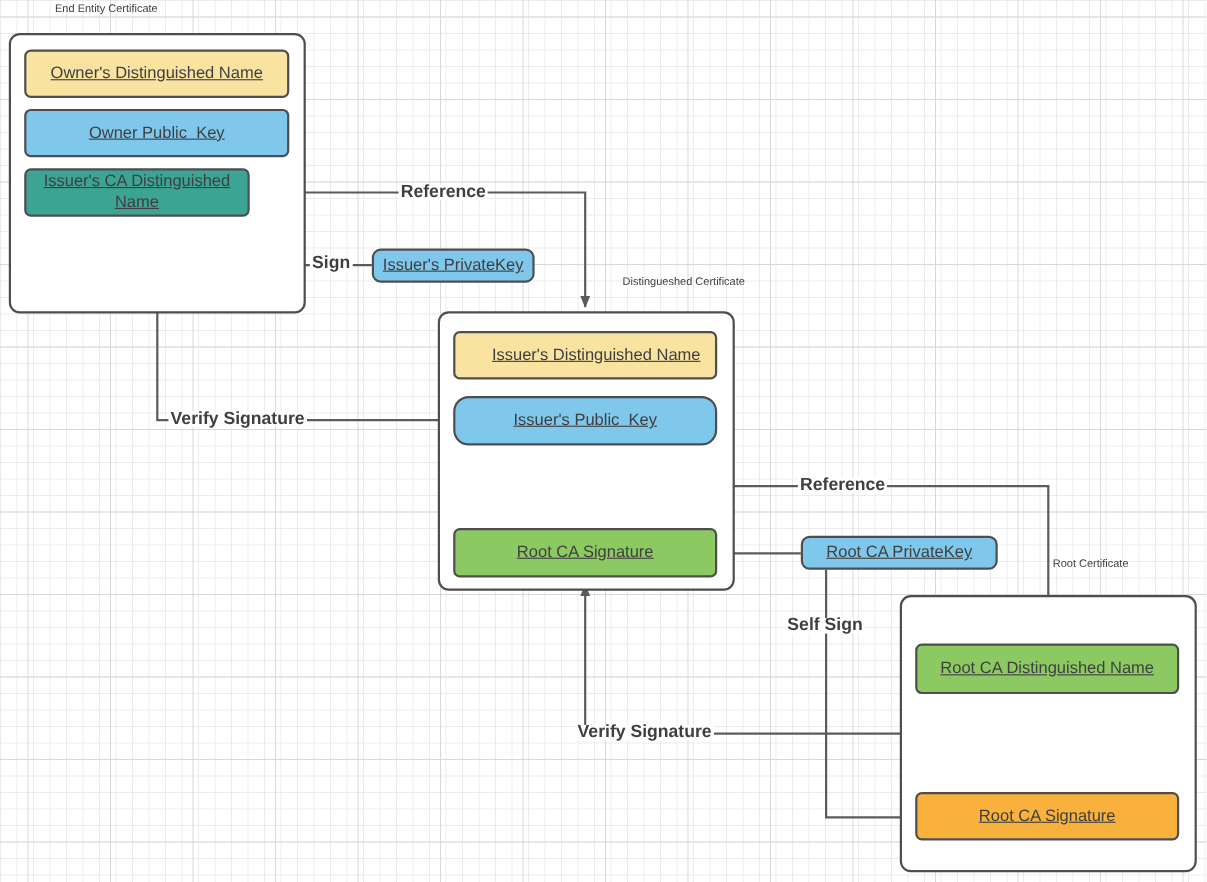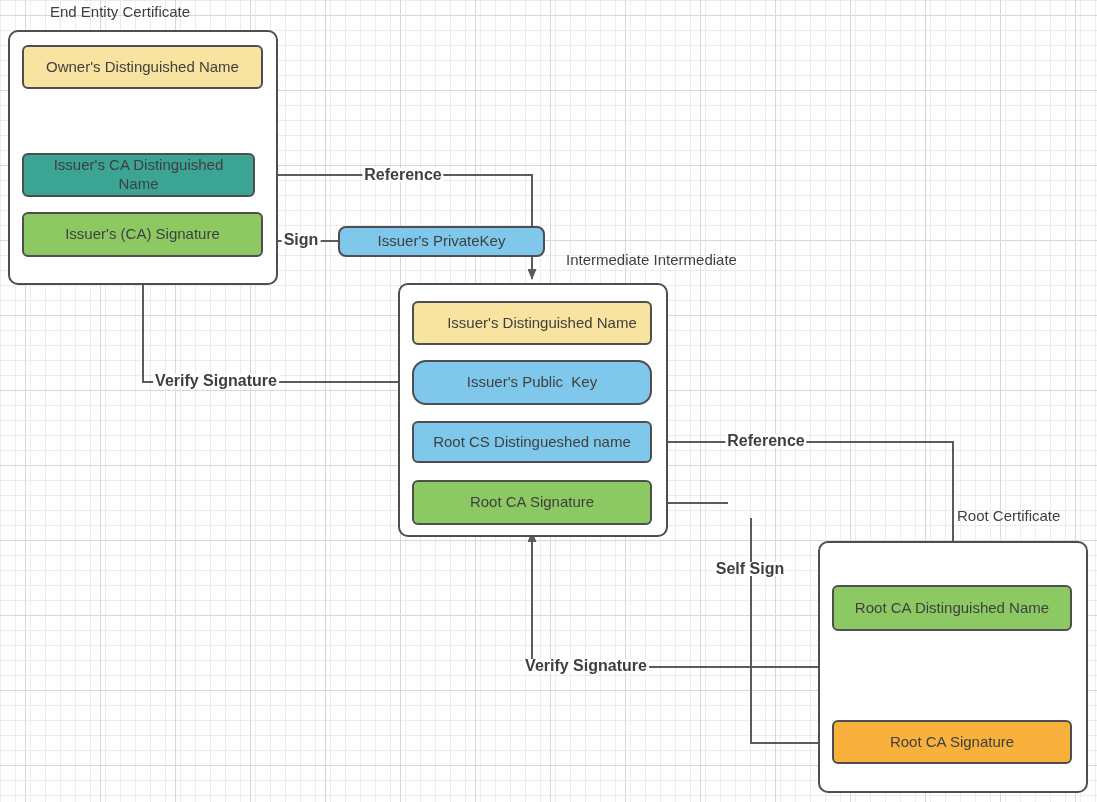--- a/index.html
+++ b/index.html
@@ -21,30 +21,30 @@
   .group {
     position:absolute; background:#fff;
     border:2px solid var(--c-border,#4E4E50); border-radius:10px;
     box-sizing:border-box;
   }
   .node {
     position:absolute; box-sizing:border-box;
     border:2px solid var(--c-border,#4E4E50); border-radius:6px;
     display:flex; align-items:center; justify-content:center;
     text-align:center; font-size:15px; color:var(--c-text,#3F3F3F);
-    white-space:pre-wrap; line-height:1.25;
+    white-space:pre-wrap; line-height:1.25;text-decoration:underline;
   }
   .keynode { border-radius:8px; }
   .fill-yellow { background:var(--c-yellow,#F8E3A1); }
   .fill-blue   { background:var(--c-blue,#7FC8EC); }
   .fill-teal   { background:var(--c-teal,#3CA492); }
   .fill-green  { background:var(--c-green,#8DC963); }
   .fill-orange { background:var(--c-orange,#F7B13C); }
   .group-title {
-    position:absolute; font-size:15px; color:var(--c-text,#3F3F3F);
+    position:absolute; font-size:10px; color:var(--c-text,#3F3F3F);
     white-space:nowrap;
   }
   .edge-label {
     position:absolute; transform:translate(-50%,-50%);
     font-size:16px; font-weight:bold; color:var(--c-text,#3F3F3F);
     background:#fff; padding:0 2px; white-space:nowrap; line-height:14px;
   }
 </style>
 </head>
 <body>
@@ -62,37 +62,37 @@
     <path class="edge" d="M412,382 H143 V260" marker-end="url(#arrow)"></path>
     <path class="edge" d="M652,442 H953 V582" marker-end="url(#arrow)"></path>
     <path class="edge" d="M728,503 H655" marker-end="url(#arrow)"></path>
     <path class="edge" d="M751,518 V743 H829" marker-end="url(#arrow)"></path>
     <path class="edge" d="M832,667 H532 V532" marker-end="url(#arrow)"></path>
   </svg>
 
   <div class="group-title" style="left:50px; top:3px;">End Entity Certificate</div>
   <div class="group" style="left:8px; top:30px; width:270px; height:255px;"></div>
   <div class="node fill-yellow" style="left:22px; top:45px; width:241px; height:44px;">Owner's Distinguished Name</div>
-  <div class="node fill-teal" style="left:22px; top:153px; width:233px; height:44px;">Issuer's CA Distinguished
+  <div class="node fill-blue" style="left:22px; top:99px; width:241px; height:44px;">Owner Public  Key</div>
+  <div class="node fill-teal" style="left:22px; top:153px; width:205px; height:44px;">Issuer's CA Distinguished
 Name</div>
-  <div class="node fill-green" style="left:22px; top:212px; width:241px; height:45px;">Issuer's (CA) Signature</div>
 
-  <div class="group-title" style="left:566px; top:251px;">Intermediate Intermediate</div>
+  <div class="group-title" style="left:566px; top:251px;">Distingueshed Certificate</div>
   <div class="group" style="left:398px; top:283px; width:270px; height:254px;"></div>
   <div class="node fill-yellow" style="left:412px; top:301px; width:240px; height:44px;padding-left:20px;">Issuer's Distinguished Name</div>
   <div class="node fill-blue" style="left:412px; top:360px; width:240px; height:45px;border-radius:14px;">Issuer's Public  Key</div>
-  <div class="node fill-blue" style="left:412px; top:421px; width:240px; height:42px;">Root CS Distingueshed name</div>
   <div class="node fill-green" style="left:412px; top:480px; width:240px; height:45px;">Root CA Signature</div>
 
   <div class="group-title" style="left:957px; top:507px;">Root Certificate</div>
   <div class="group" style="left:818px; top:541px; width:270px; height:252px;"></div>
   <div class="node fill-green" style="left:832px; top:585px; width:240px; height:46px;">Root CA Distinguished Name</div>
   <div class="node fill-orange" style="left:832px; top:720px; width:240px; height:44px;">Root CA Signature</div>
 
-  <div class="node keynode fill-blue" style="left:338px; top:226px; width:207px; height:31px;">Issuer's PrivateKey</div>
+  <div class="node keynode fill-blue" style="left:338px; top:226px; width:148px; height:31px;">Issuer's PrivateKey</div>
+  <div class="node keynode fill-blue" style="left:728px; top:487px; width:179px; height:31px;">Root CA PrivateKey</div>
 
   <div class="edge-label" style="left:403px; top:175px;">Reference</div>
   <div class="edge-label" style="left:301px; top:240px;">Sign</div>
   <div class="edge-label" style="left:216px; top:381px;">Verify Signature</div>
   <div class="edge-label" style="left:766px; top:441px;">Reference</div>
   <div class="edge-label" style="left:750px; top:569px;">Self Sign</div>
   <div class="edge-label" style="left:586px; top:666px;">Verify Signature</div>
 
 </div>
 

